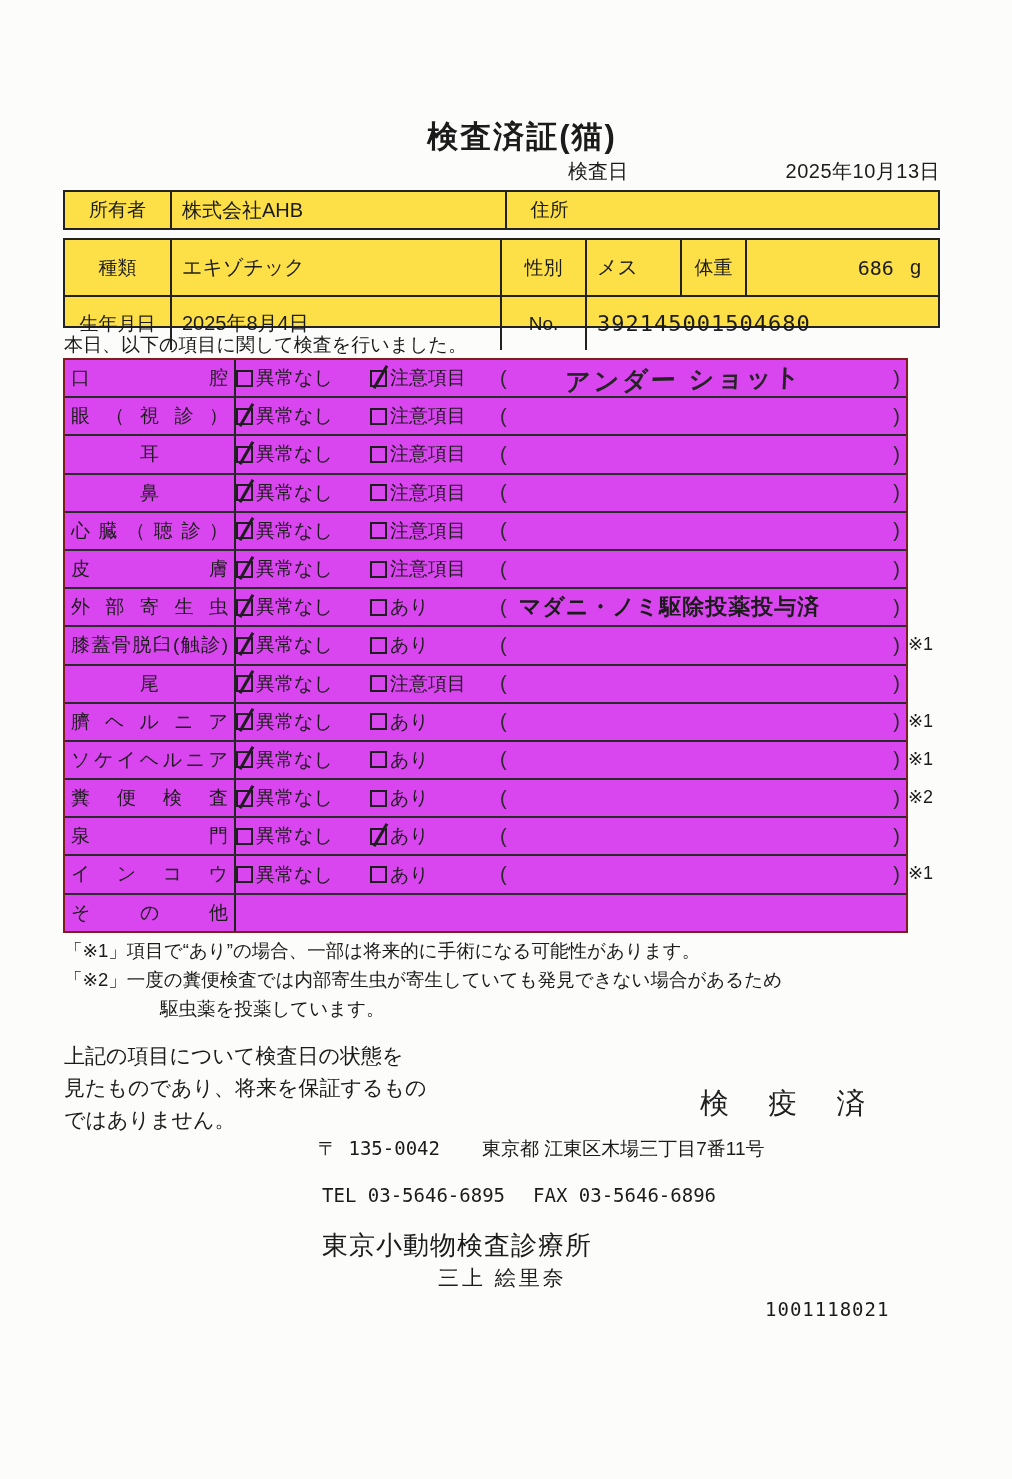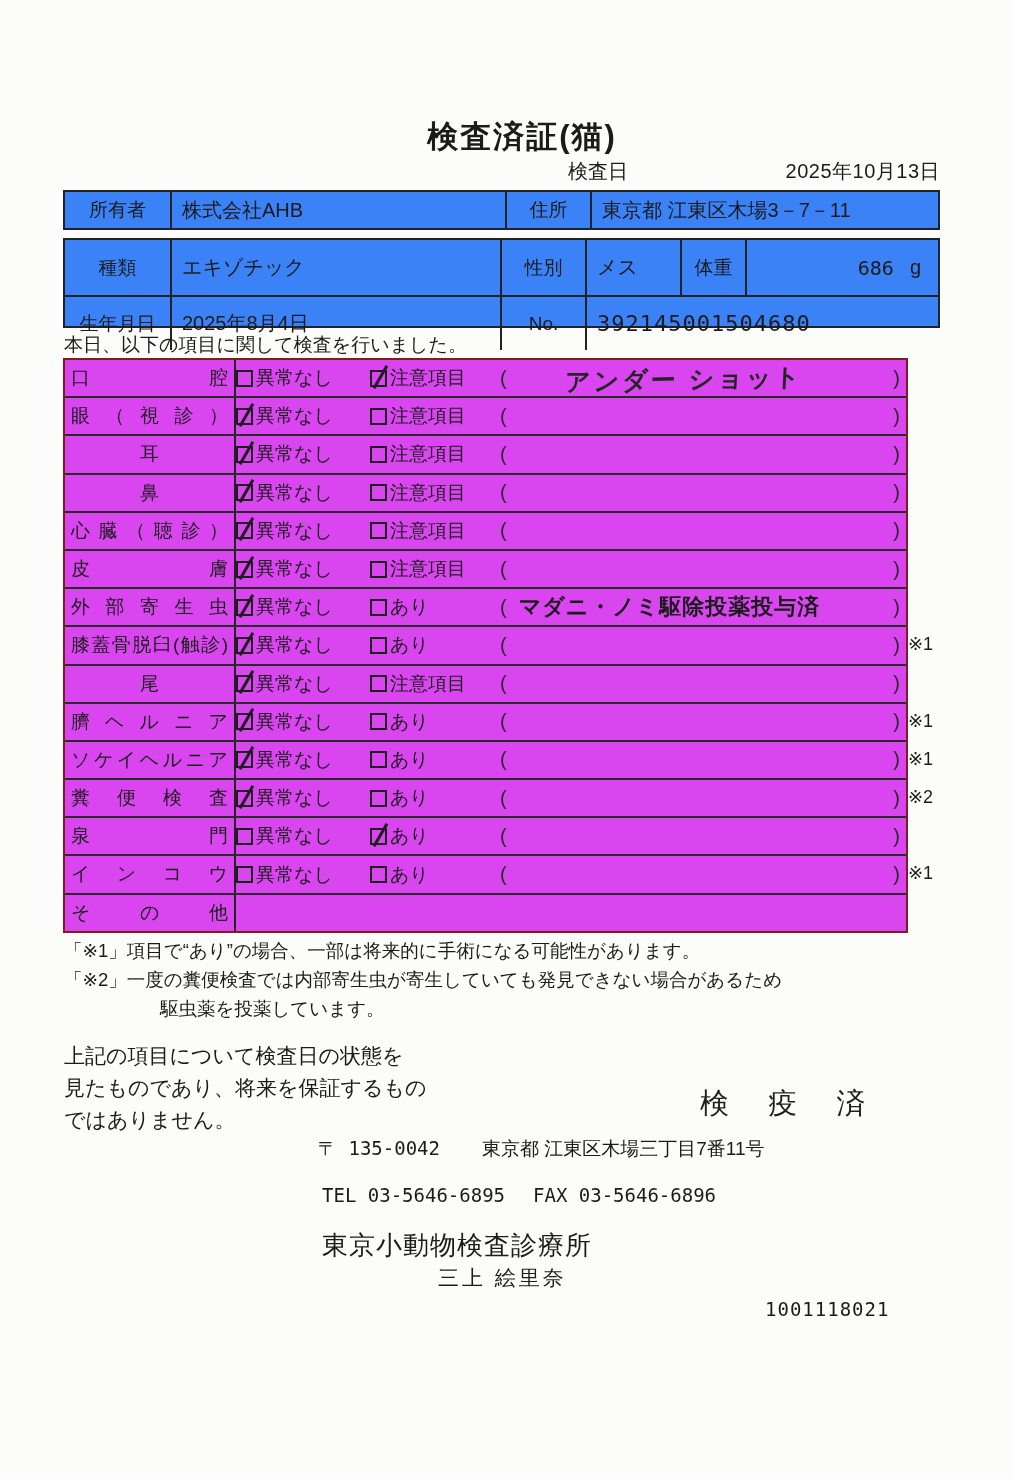--- a/index.html
+++ b/index.html
@@ -21,21 +21,21 @@
     position:absolute;top:100px;left:0;width:100%;
     text-align:center;font-size:31px;font-weight:600;letter-spacing:2px;margin:16px;
   }
   .date-row{
     position:absolute;top:158px;left:568px;width:372px;
     display:flex;justify-content:space-between;align-items:baseline;
     font-size:20px;
   }
   .date-row .dval{font-size:20px;letter-spacing:0.5px;}
   
-  .tbl{position:absolute;left:63px;border:2px solid #222;box-sizing:border-box;background:#3b82f6;}
+  .tbl{position:absolute;left:63px;border:2px solid #222;box-sizing:border-box;background:#fde047;}
   .trow{display:flex;box-sizing:border-box;}
   .tcell{
     box-sizing:border-box;border-right:2px solid #222;
     display:flex;align-items:center;font-size:20px;
     padding:0 10px;overflow:hidden;white-space:nowrap;
   }
   .tcell:last-child{border-right:none;}
   .tcell.lab{justify-content:center;font-size:19px;padding:0 4px;}
   .t1{top:190px;width:877px;height:40px;}
   .t1 .trow{height:36px;}
@@ -115,21 +115,20 @@
   <div class="date-row">
     <span>検査日</span>
     <span class="dval">2025年10月13日</span>
   </div>
 
   <div class="tbl t1">
     <div class="trow">
       <div class="tcell lab" style="width:107px">所有者</div>
       <div class="tcell" style="width:335px">株式会社AHB</div>
       <div class="tcell lab" style="width:85px">住所</div>
-      <div class="tcell" style="flex:1">東京都 江東区木場3－7－11</div>
     </div>
   </div>
 
   <div class="tbl t2">
     <div class="trow">
       <div class="tcell lab" style="width:107px">種類</div>
       <div class="tcell" style="width:330px">エキゾチック</div>
       <div class="tcell lab" style="width:85px">性別</div>
       <div class="tcell" style="width:95px">メス</div>
       <div class="tcell lab" style="width:65px">体重</div>

